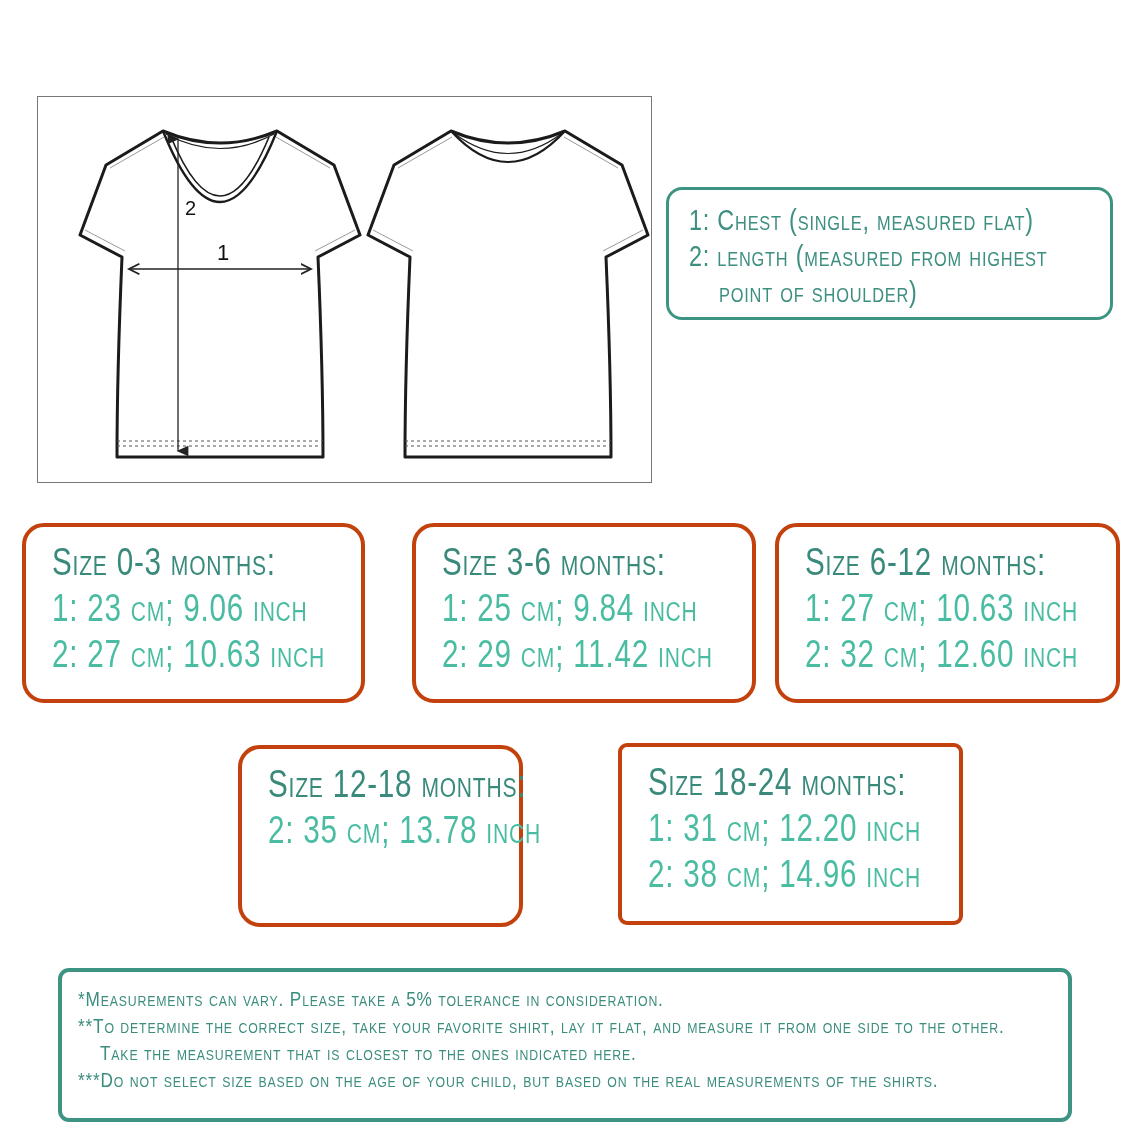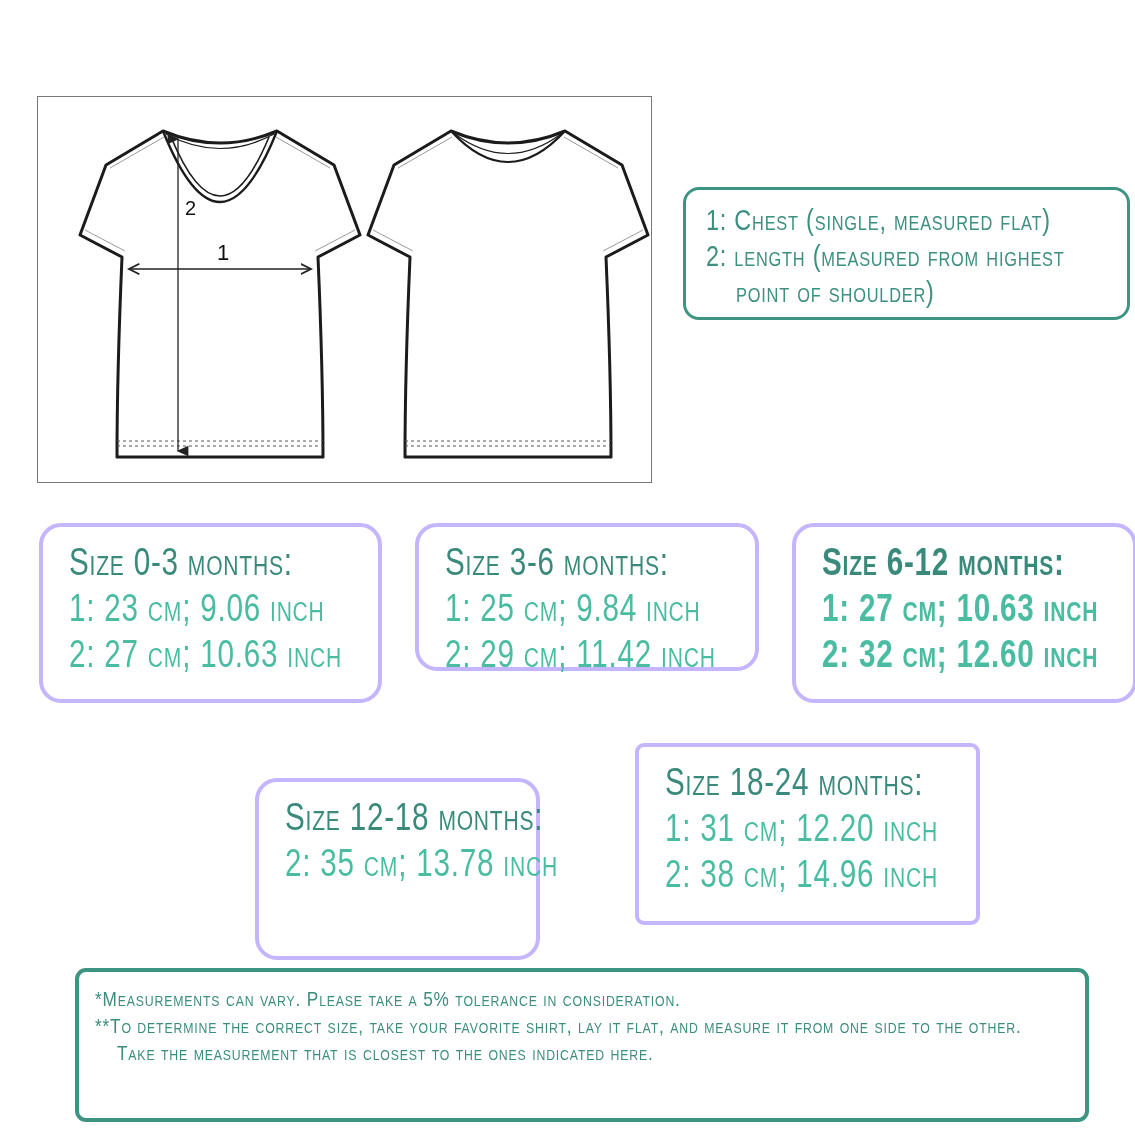--- a/index.html
+++ b/index.html
@@ -1,45 +1,45 @@
 <!DOCTYPE html>
 <html><head>
 <meta charset="utf-8">
 <style>
   html,body{margin:0;padding:0;background:#ffffff;}
   #canvas{
     position:relative;width:1135px;height:1135px;background:#ffffff;overflow:hidden;
     font-family:"Liberation Sans","DejaVu Sans",sans-serif;
   }
-  .hand{font-variant:small-caps;letter-spacing:1px;margin-left:17px;}
+  .hand{font-variant:small-caps;letter-spacing:1px;}
   .scale{display:inline-block;white-space:nowrap;transform:scaleX(0.78);transform-origin:0 50%;}
   
   .frame{
     position:absolute;left:37px;top:96px;width:613px;height:385px;
     border:1px solid #777777;box-sizing:content-box;background:#ffffff;
   }
   
   .legend{
     position:absolute;left:666px;top:187px;width:447px;height:133px;
     border:3px solid #3E9483;border-radius:16px;box-sizing:border-box;
     padding:12px 0 0 20px;color:#3D8F80;
   }
   .legend .ln{line-height:36px;font-size:30px;}
   .legend .indent{padding-left:30px;}
   
   .size-box{
-    position:absolute;border:4px solid #c4b5fd;border-radius:22px;box-sizing:border-box;
+    position:absolute;border:4px solid #c2410c;border-radius:22px;box-sizing:border-box;
     padding:12px 0 0 26px;background:#ffffff;
   }
   .size-box .ttl{line-height:46px;font-size:38px;color:#3A8A7C;}
   .size-box .val{line-height:46px;font-size:38px;color:#4ABCA2;text-align:center;}
   #box1{left:22px;top:523px;width:343px;height:180px;}
-  #box2{left:398px;top:523px;width:344px;height:148px;padding-left:26px;}
-  #box3{left:775px;top:523px;width:345px;height:180px;font-weight:bold;}
-  #box4{left:238px;top:778px;width:285px;height:182px;}
+  #box2{left:412px;top:523px;width:344px;height:180px;padding-left:26px;}
+  #box3{left:775px;top:523px;width:345px;height:180px;}
+  #box4{left:238px;top:745px;width:285px;height:182px;}
   #box5{left:618px;top:743px;width:345px;height:182px;border-radius:9px;}
   
   .notes{
     position:absolute;left:58px;top:968px;width:1014px;height:154px;
     border:4px solid #3E9483;border-radius:11px;box-sizing:border-box;
     padding:13px 0 0 16px;color:#3B8D7E;
   }
   .notes .ln{line-height:27px;font-size:21px;}
   .notes .indent{padding-left:22px;}
   svg text{font-family:"Liberation Sans","DejaVu Sans",sans-serif;}
@@ -132,15 +132,16 @@
   <div id="box5" class="size-box hand">
     <div class="ttl"><span class="scale">Size 18-24 months:</span></div>
     <div class="val"><span class="scale">1: 31 cm; 12.20 inch</span></div>
     <div class="val"><span class="scale">2: 38 cm; 14.96 inch</span></div>
   </div>
 
   <div class="notes hand">
     <div class="ln"><span class="scale" style="transform:scaleX(0.82)">*Measurements can vary. Please take a 5% tolerance in consideration.</span></div>
     <div class="ln"><span class="scale" style="transform:scaleX(0.82)">**To determine the correct size, take your favorite shirt, lay it flat, and measure it from one side to the other.</span></div>
     <div class="ln indent"><span class="scale" style="transform:scaleX(0.82)">Take the measurement that is closest to the ones indicated here.</span></div>
+    <div class="ln"><span class="scale" style="transform:scaleX(0.82)">***Do not select size based on the age of your child, but based on the real measurements of the shirts.</span></div>
   </div>
 
 </div>
 
 </body></html>

